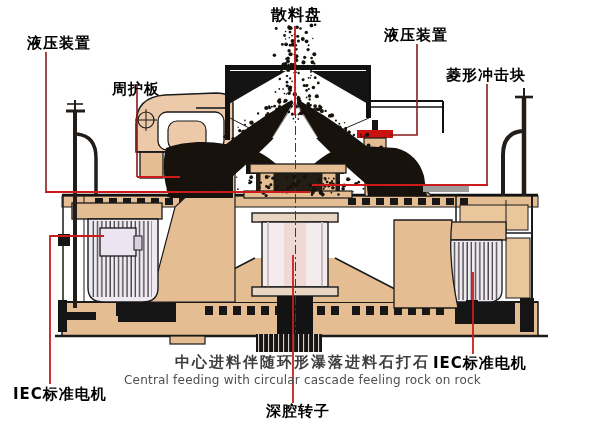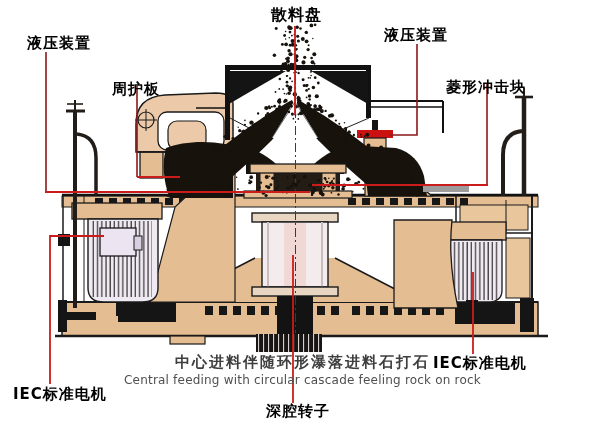--- a/index.html
+++ b/index.html
@@ -642,20 +642,20 @@
     <polyline points="50,384 50,236 104,236"></polyline>
     <line x1="293" y1="255" x2="293" y2="403"></line>
     <line x1="473" y1="354" x2="473" y2="272"></line>
   </g>
 </svg>
 
 <div class="label big" style="left:271px;top:6px;">散料盘</div>
 <div class="label" style="left:27px;top:35px;">液压装置</div>
 <div class="label" style="left:112px;top:68px;margin-top:13px;">周护板</div>
 <div class="label" style="left:384px;top:27px;">液压装置</div>
-<div class="label" style="left:446px;top:67px;margin-top:12px;">菱形冲击块</div>
+<div class="label" style="left:446px;top:67px;">菱形冲击块</div>
 <div class="label" style="left:13px;top:386px;">IEC标准电机</div>
 <div class="label" style="left:433px;top:355px;">IEC标准电机</div>
 <div class="label" style="left:266px;top:403px;">深腔转子</div>
 <div class="caption-cn">中心进料伴随环形瀑落进料石打石</div>
 <div class="caption-en">Central feeding with circular cascade feeling rock on rock</div>
 
 </div>
 
 </body></html>

